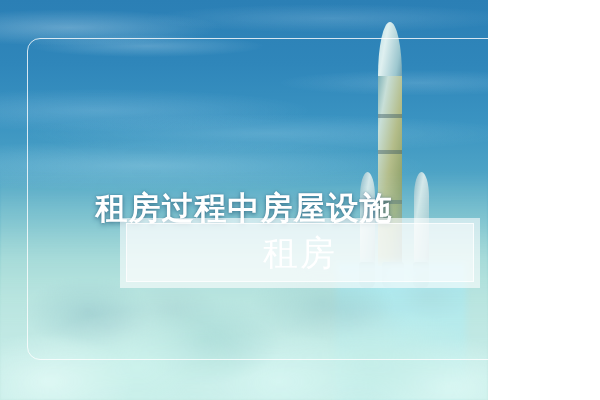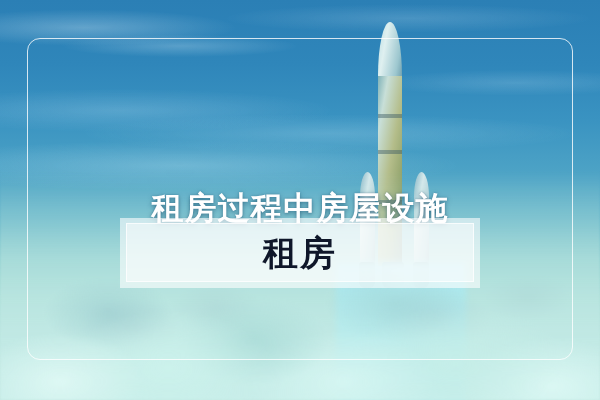--- a/index.html
+++ b/index.html
@@ -2,21 +2,21 @@
 <html><head>
 <meta charset="utf-8">
 <style>
   html, body {
     margin: 0;
     padding: 0;
     background: #ffffff;
   }
   #poster {
     position: relative;
-    width: 600px;
+    width: 488px;
     height: 400px;
     overflow: hidden;
     font-family: "Liberation Sans", "DejaVu Sans", sans-serif;
     background: #2a80b8;
   }
 
   
   .bg-sky {
     position: absolute;
     inset: 0;
@@ -175,23 +175,23 @@
     position: absolute;
     left: 6px; top: 5px; right: 6px; bottom: 6px;
     background: rgba(255,255,255,0.45);
     border: 1px solid rgba(255,255,255,0.75);
     box-sizing: border-box;
     display: flex;
     align-items: center;
     justify-content: center;
   }
   .tag-text {
-    color: #0f172a;
+    color: #ffffff;
     font-size: 35px;
-    font-weight: bold;
+    font-weight: normal;
     letter-spacing: 2px;
     line-height: 1;
   }
 </style>
 </head>
 <body>
 
 <div id="poster">
 
   <div class="bg-sky"></div>

